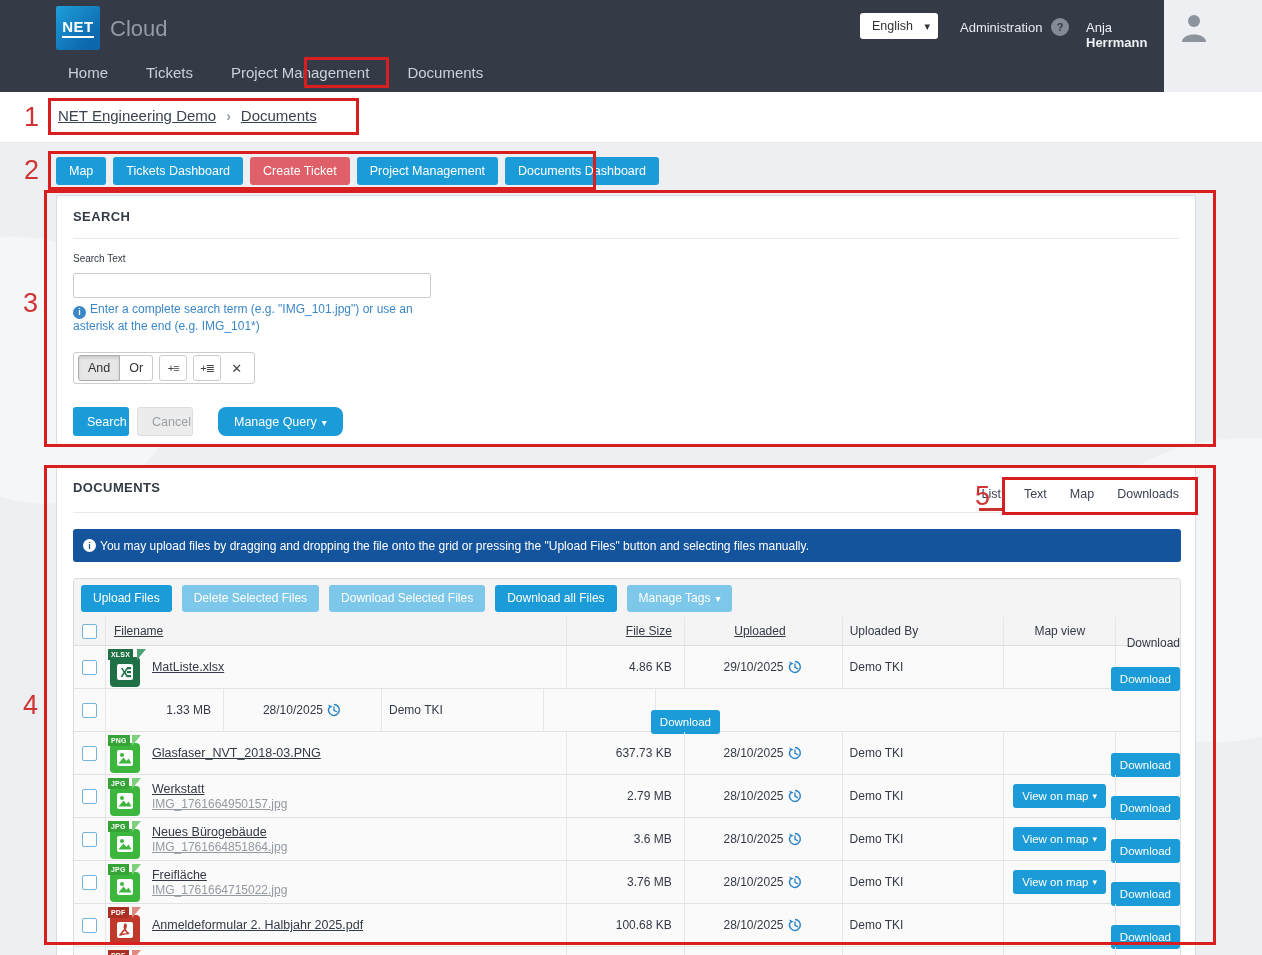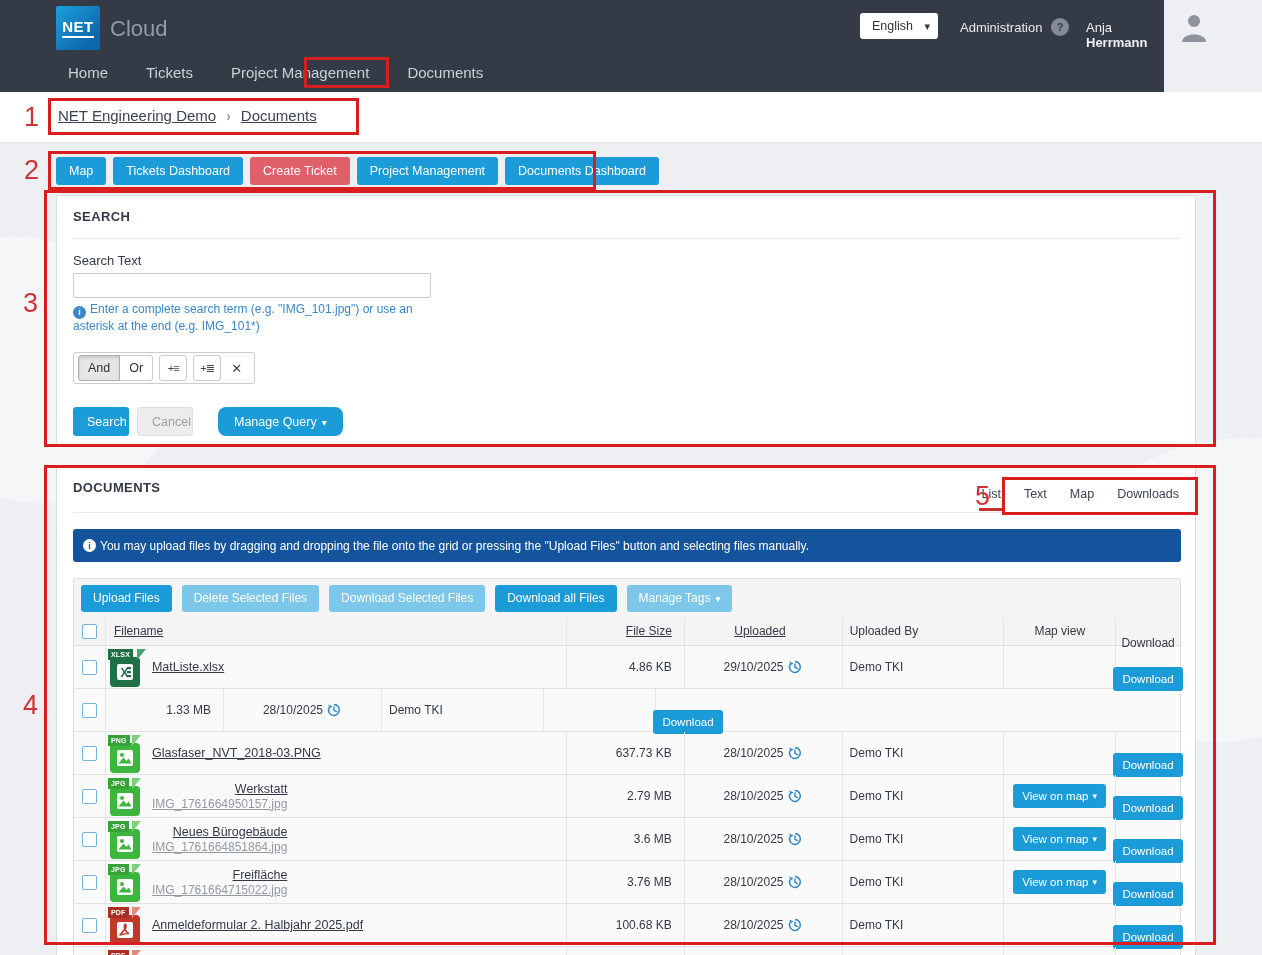--- a/index.html
+++ b/index.html
@@ -43,21 +43,21 @@
   .v-red { background:#e0606a; }
 
   
   .panel { position:absolute; background:#fff; border:1px solid #d9dce0; border-radius:2px; z-index:1; }
   .search-panel { left:56px; top:195px; width:1140px; height:250px; }
   .docs-panel { left:56px; top:466px; width:1140px; height:500px; }
   .panel-title { position:absolute; left:16px; top:13px; font-size:13px; font-weight:bold; color:#333a46; letter-spacing:.4px; }
   .p-divider { position:absolute; left:16px; right:16px; height:1px; background:#e9eaec; }
 
   
-  .s-label { position:absolute; left:16px; top:57px; font-size:13px; color:#333a46; }
+  .s-label { position:absolute; left:16px; top:57px; font-size:10px; color:#333a46; }
   .s-input { position:absolute; left:16px; top:77px; width:358px; height:25px; border:1px solid #ccc; border-radius:2px; font-size:13px; padding:0 8px; font-family:inherit; }
   .s-hint { position:absolute; left:16px; top:106px; width:368px; font-size:12px; line-height:14.5px; color:#3a87c8; }
   .info-dot { display:inline-flex; width:13px; height:13px; border-radius:50%; background:#3a87c8; color:#fff; font-size:9px;
               font-weight:bold; align-items:center; justify-content:center; vertical-align:-2px; margin-right:4px; font-style:normal; }
   .qb { position:absolute; left:16px; top:156px; height:32px; display:inline-flex; align-items:center; gap:6px;
         border:1px solid #ccc; border-radius:3px; background:#fff; padding:0 8px 0 4px; }
   .qb-group { display:inline-flex; }
   .qb-btn { height:26px; padding:0 9px; font-size:12.5px; color:#333; background:#fff; border:1px solid #ccc; cursor:pointer; font-family:inherit; }
   .qb-btn.on { background:#e6e6e6; border-color:#adadad; box-shadow:inset 0 2px 3px rgba(0,0,0,.12); }
   .qb-group .qb-btn:first-child { border-radius:3px 0 0 3px; }
@@ -90,26 +90,26 @@
   .g-head { display:flex; height:29px; background:#f4f4f4; border-bottom:1px solid #ddd; align-items:center; font-size:12px; color:#333a46; }
   .g-row { display:flex; height:43px; border-bottom:1px solid #e2e2e2; align-items:center; background:#fafafa; }
   .gc { height:100%; display:flex; align-items:center; border-right:1px solid #e6e6e6; }
   .gc:last-child { border-right:none; }
   .c-check { width:32px; justify-content:center; }
   .c-name { width:462px; padding-left:4px; }
   .c-size { width:118px; justify-content:flex-end; padding-right:12px; }
   .c-up { width:158px; justify-content:flex-end; padding-right:40px; }
   .c-by { width:162px; padding-left:7px; }
   .c-map { width:112px; justify-content:center; }
-  .c-dl { width:64px; justify-content:center;margin-top:24px; }
+  .c-dl { width:64px; justify-content:flex-end;margin-top:24px; }
   .hlink { text-decoration:underline; cursor:pointer; }
   .g-head .c-up { padding-right:56px; }
   .cbx { width:15px; height:15px; border:1px solid #72b4dd; border-radius:2px; background:#fff; cursor:pointer; }
   .cell-txt { font-size:12px; color:#333a46; }
-  .fname-wrap { display:flex; flex-direction:column; justify-content:center; gap:1px; margin-left:11px;align-items:flex-end; }
+  .fname-wrap { display:flex; flex-direction:column; justify-content:center; gap:1px; margin-left:11px; }
   .fname { font-size:12.5px; color:#333a46; text-decoration:underline; cursor:pointer; }
   .fsub { font-size:12px; color:#939aa2; text-decoration:underline; cursor:pointer; }
   .hist { margin-left:4px; display:inline-flex; cursor:pointer; }
   .mini { height:24px; padding:0 9px; font-size:11.5px; color:#fff; background:#1b9cd8; border-radius:3px; }
   .mini .caret { font-size:9px; margin-left:4px; }
 
   
   .ficon { position:relative; width:31px; height:37px; flex:0 0 auto; margin-top:3px; }
   .f-body { position:absolute; left:0; bottom:0; width:30px; height:30px; border-radius:4px; display:flex; align-items:center; justify-content:center; }
   .f-badge { position:absolute; left:-2px; top:-1px; height:11px; padding:0 3px; color:#fff; font-size:7px; font-weight:bold;

